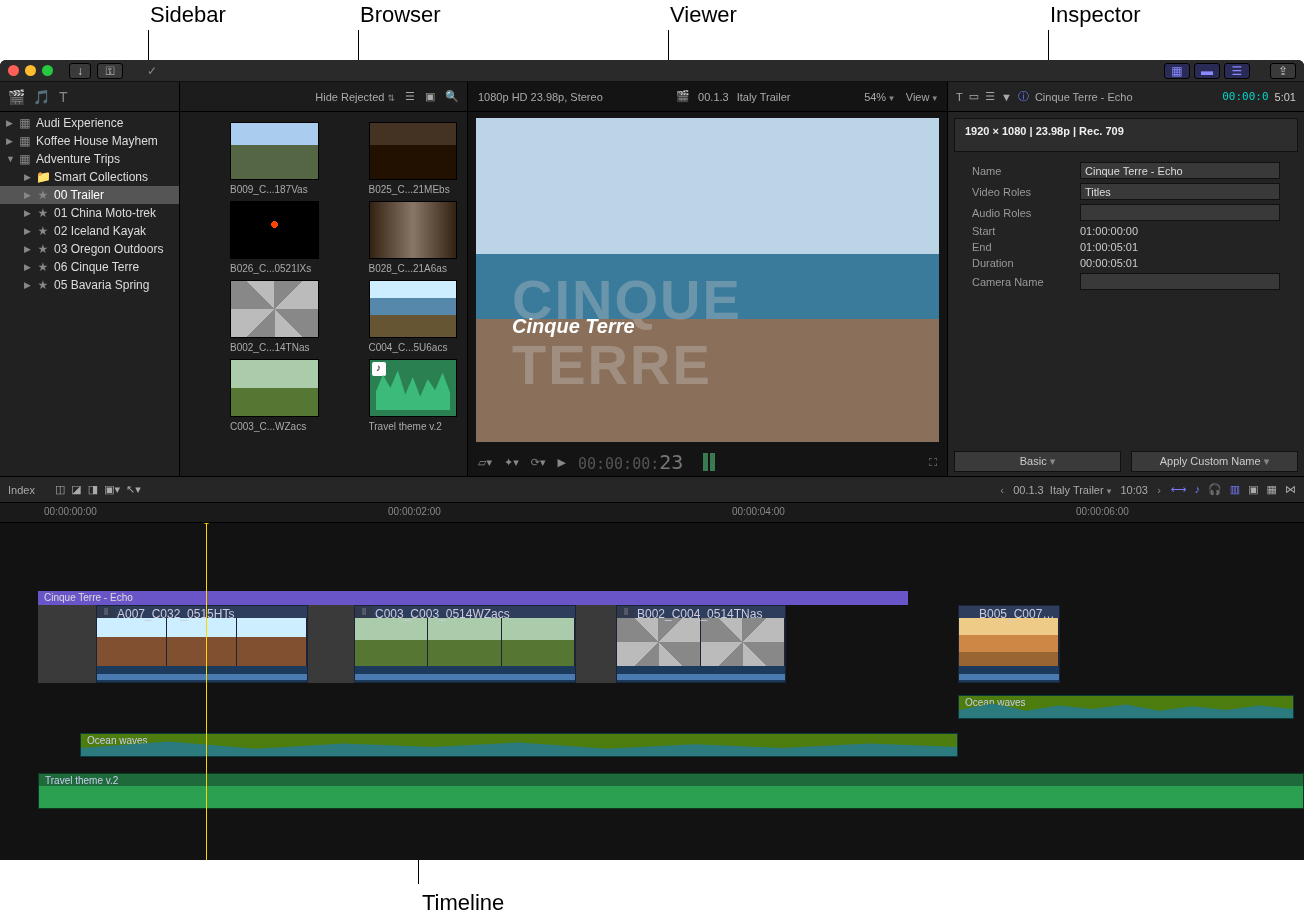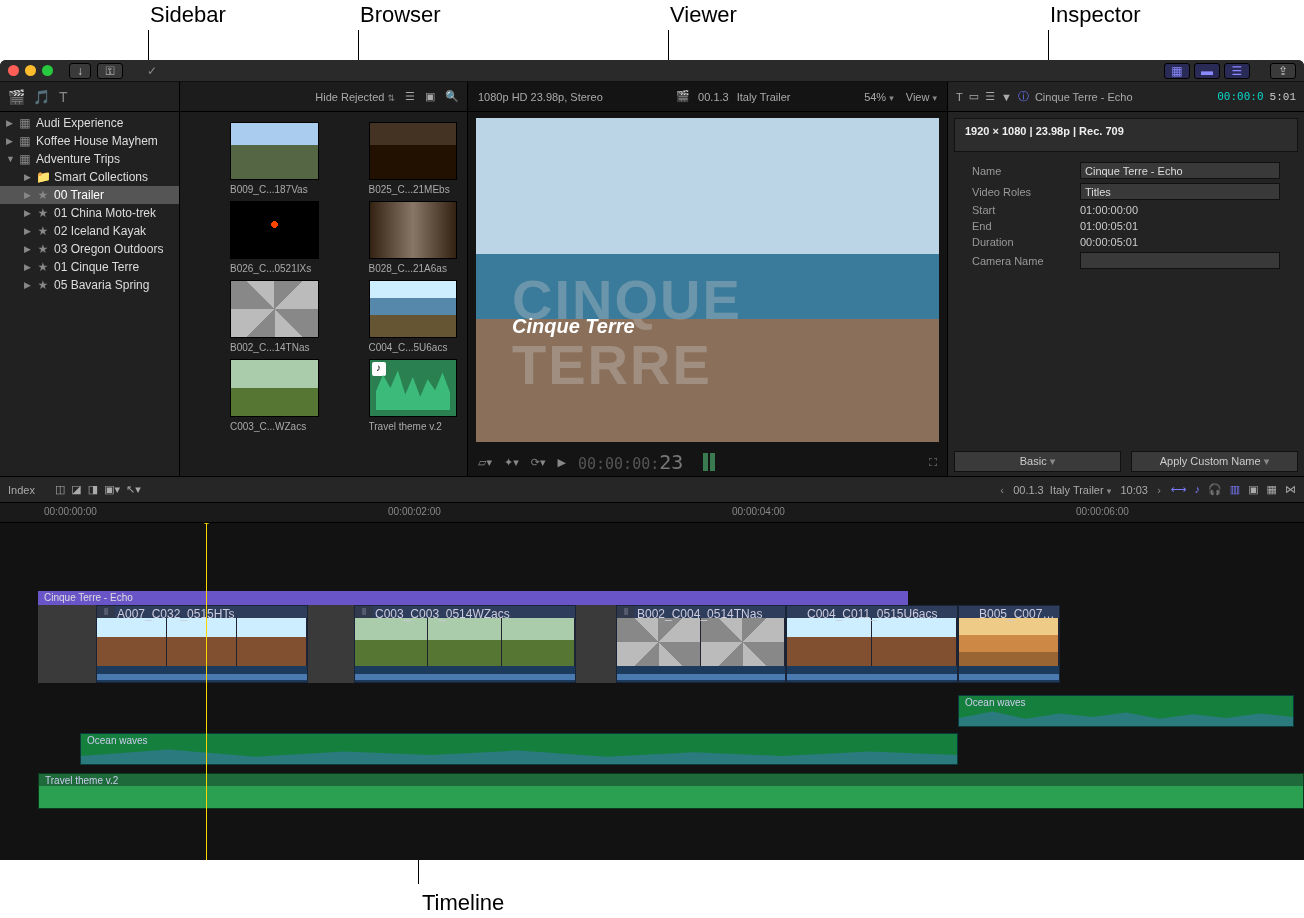--- a/index.html
+++ b/index.html
@@ -85,21 +85,21 @@
   .viewer-transport .meters { display:flex; gap:2px; margin-left:8px;}
   .viewer-transport .meter{width:5px;height:18px;background:linear-gradient(#3a7a50,#3a7a50);}
   .viewer-transport .right{margin-left:auto;}
 
   
   .inspector { width:356px; background:#232323; display:flex; flex-direction:column;}
   .insp-toolbar { height:30px; display:flex; align-items:center; padding:0 8px; gap:6px; border-bottom:1px solid #000; font-size:11px; color:#aaa;}
   .insp-toolbar .info-icon{color:#6a7aff;}
   .insp-toolbar .title{flex:1;}
   .insp-toolbar .tc{color:#06d4c8;font-family:monospace;font-size:11px;}
-  .insp-toolbar .dur{color:#ccc;font-family:Liberation Mono, monospace;}
+  .insp-toolbar .dur{color:#ccc;font-family:Liberation Sans, sans-serif;}
   .insp-header { padding:6px 10px; background:#2d2d2d; border:1px solid #111; margin:6px; font-size:11px; color:#bbb; height:34px;}
   .insp-body { padding:4px 24px; display:flex; flex-direction:column; gap:4px; font-size:11px;}
   .insp-row { display:flex; align-items:center; gap:8px;}
   .insp-row .k { width:100px; color:#999;}
   .insp-row .v { flex:1; color:#ccc; }
   .insp-row .field { flex:1; background:#393939; border:1px solid #111; height:17px; padding:1px 4px; color:#ddd; font-size:11px;}
   .insp-row select.field { appearance:none; }
   .insp-footer { margin:8px 6px 4px; display:flex; gap:10px;}
   .insp-footer .btn{ flex:1; background:#3a3a3a; text-align:center; padding:3px 0; font-size:11px; color:#ccc; border:1px solid #111;}
   .insp-footer .btn::after{content:" ▾"; color:#888;}
@@ -121,21 +121,21 @@
   .vclip .thumbs{position:absolute;top:12px;left:0;right:0;height:48px;display:flex;}
   .vclip .thumbs div{flex:1;background:linear-gradient(#cceeff 40%,#805030 40%);border-right:1px solid #223;}
   .vclip .thumbs.floor div{background:repeating-conic-gradient(#888 0% 12.5%,#bbb 0% 25%);}
   .vclip .thumbs.trees div{background:linear-gradient(#aaccaa 45%,#557733 45%);}
   .vclip .thumbs.town div{background:linear-gradient(#eecc88 35%,#cc8844 35% 70%,#996633 70%);}
   .vclip .wave{position:absolute;bottom:0;left:0;right:0;height:16px;background:#1c3a5c;}
   .vclip .wave::after{content:"";position:absolute;inset:2px 0;background:linear-gradient(90deg,#4a7ab0,#4a7ab0);clip-path:polygon(0 50%,100% 50%,100% 100%,0 100%);}
   .vclip .handles{position:absolute;top:0;left:0;width:18px;height:12px;background:#303a4c;font-size:8px;color:#99a;text-align:center;}
   .gap{position:absolute;top:82px;height:78px;background:#3a3a3a;}
 
-  .audio-clip{position:absolute;height:32px;background:#15803d;border:1px solid #0a3a3c;overflow:hidden;}
+  .audio-clip{position:absolute;height:24px;background:#4d7c0f;border:1px solid #0a3a3c;overflow:hidden;}
   .audio-clip .alabel{position:absolute;top:1px;left:6px;font-size:10px;color:#cce;}
   .audio-clip::after{content:"";position:absolute;left:0;right:0;bottom:0;height:18px;background:#2a7a7e;clip-path:polygon(0 55%, 10% 20%, 20% 60%, 30% 30%, 40% 50%, 50% 25%, 60% 60%, 70% 35%, 80% 55%, 90% 30%, 100% 50%, 100% 100%, 0 100%);}
   .music-clip{position:absolute;height:36px;background:#1e6a3a;border:1px solid #0a3a1c;overflow:hidden;left:38px;right:0;}
   .music-clip .alabel{position:absolute;top:1px;left:6px;font-size:10px;color:#cce;}
   .music-clip::after{content:"";position:absolute;left:0;right:0;bottom:0;height:22px;background:#2aa050;}
 
   .disclosure{font-size:9px;color:#888;}
 </style>
 </head>
 <body>
@@ -230,21 +230,21 @@
             <span>02 Iceland Kayak</span>
           </div>
         <div class="side-item child">
             <span class="tri">▶</span>
             <span class="side-icon">★</span>
             <span>03 Oregon Outdoors</span>
           </div>
         <div class="side-item child">
             <span class="tri">▶</span>
             <span class="side-icon">★</span>
-            <span>01 Cinque Terre</span>
+            <span>06 Cinque Terre</span>
           </div>
         <div class="side-item child">
             <span class="tri">▶</span>
             <span class="side-icon">★</span>
             <span>05 Bavaria Spring</span>
           </div>
       </div>
     </div>
 
     <div class="browser">
@@ -342,20 +342,24 @@
         <b style="color:#eee">1920 × 1080 | 23.98p | Rec. 709</b>
       </div>
       <div class="insp-body">
         <div class="insp-row">
             <div class="k">Name</div>
             <input class="field" value="Cinque Terre - Echo" style="">
           </div>
         <div class="insp-row">
             <div class="k">Video Roles</div>
             <select class="field"><option>Titles</option></select>
+          </div>
+        <div class="insp-row">
+            <div class="k">Audio Roles</div>
+            <select class="field"><option></option></select>
           </div>
         <div class="insp-row">
             <div class="k">Start</div>
             <div class="v">01:00:00:00</div>
           </div>
         <div class="insp-row">
             <div class="k">End</div>
             <div class="v">01:00:05:01</div>
           </div>
         <div class="insp-row">
@@ -442,28 +446,20 @@
         </div>
       <div class="vclip" style="left:616px;width:170px;top:82px">
           <div class="handles">||</div>
           <div class="label">B002_C004_0514TNas</div>
           <div class="thumbs floor">
             <div></div>
             <div></div>
           </div>
           <div class="wave"></div>
         </div>
-      <div class="vclip" style="left:786px;width:172px;top:82px">
-          <div class="label">C004_C011_0515U6acs</div>
-          <div class="thumbs">
-            <div></div>
-            <div></div>
-          </div>
-          <div class="wave"></div>
-        </div>
       <div class="vclip" style="left:958px;width:102px;top:82px">
           <div class="label">B005_C007_0516D1...</div>
           <div class="thumbs town">
             <div></div>
           </div>
           <div class="wave"></div>
         </div>
 
       <div class="audio-clip" style="left:958px;width:336px;top:172px">
           <div class="alabel">Ocean waves</div>

